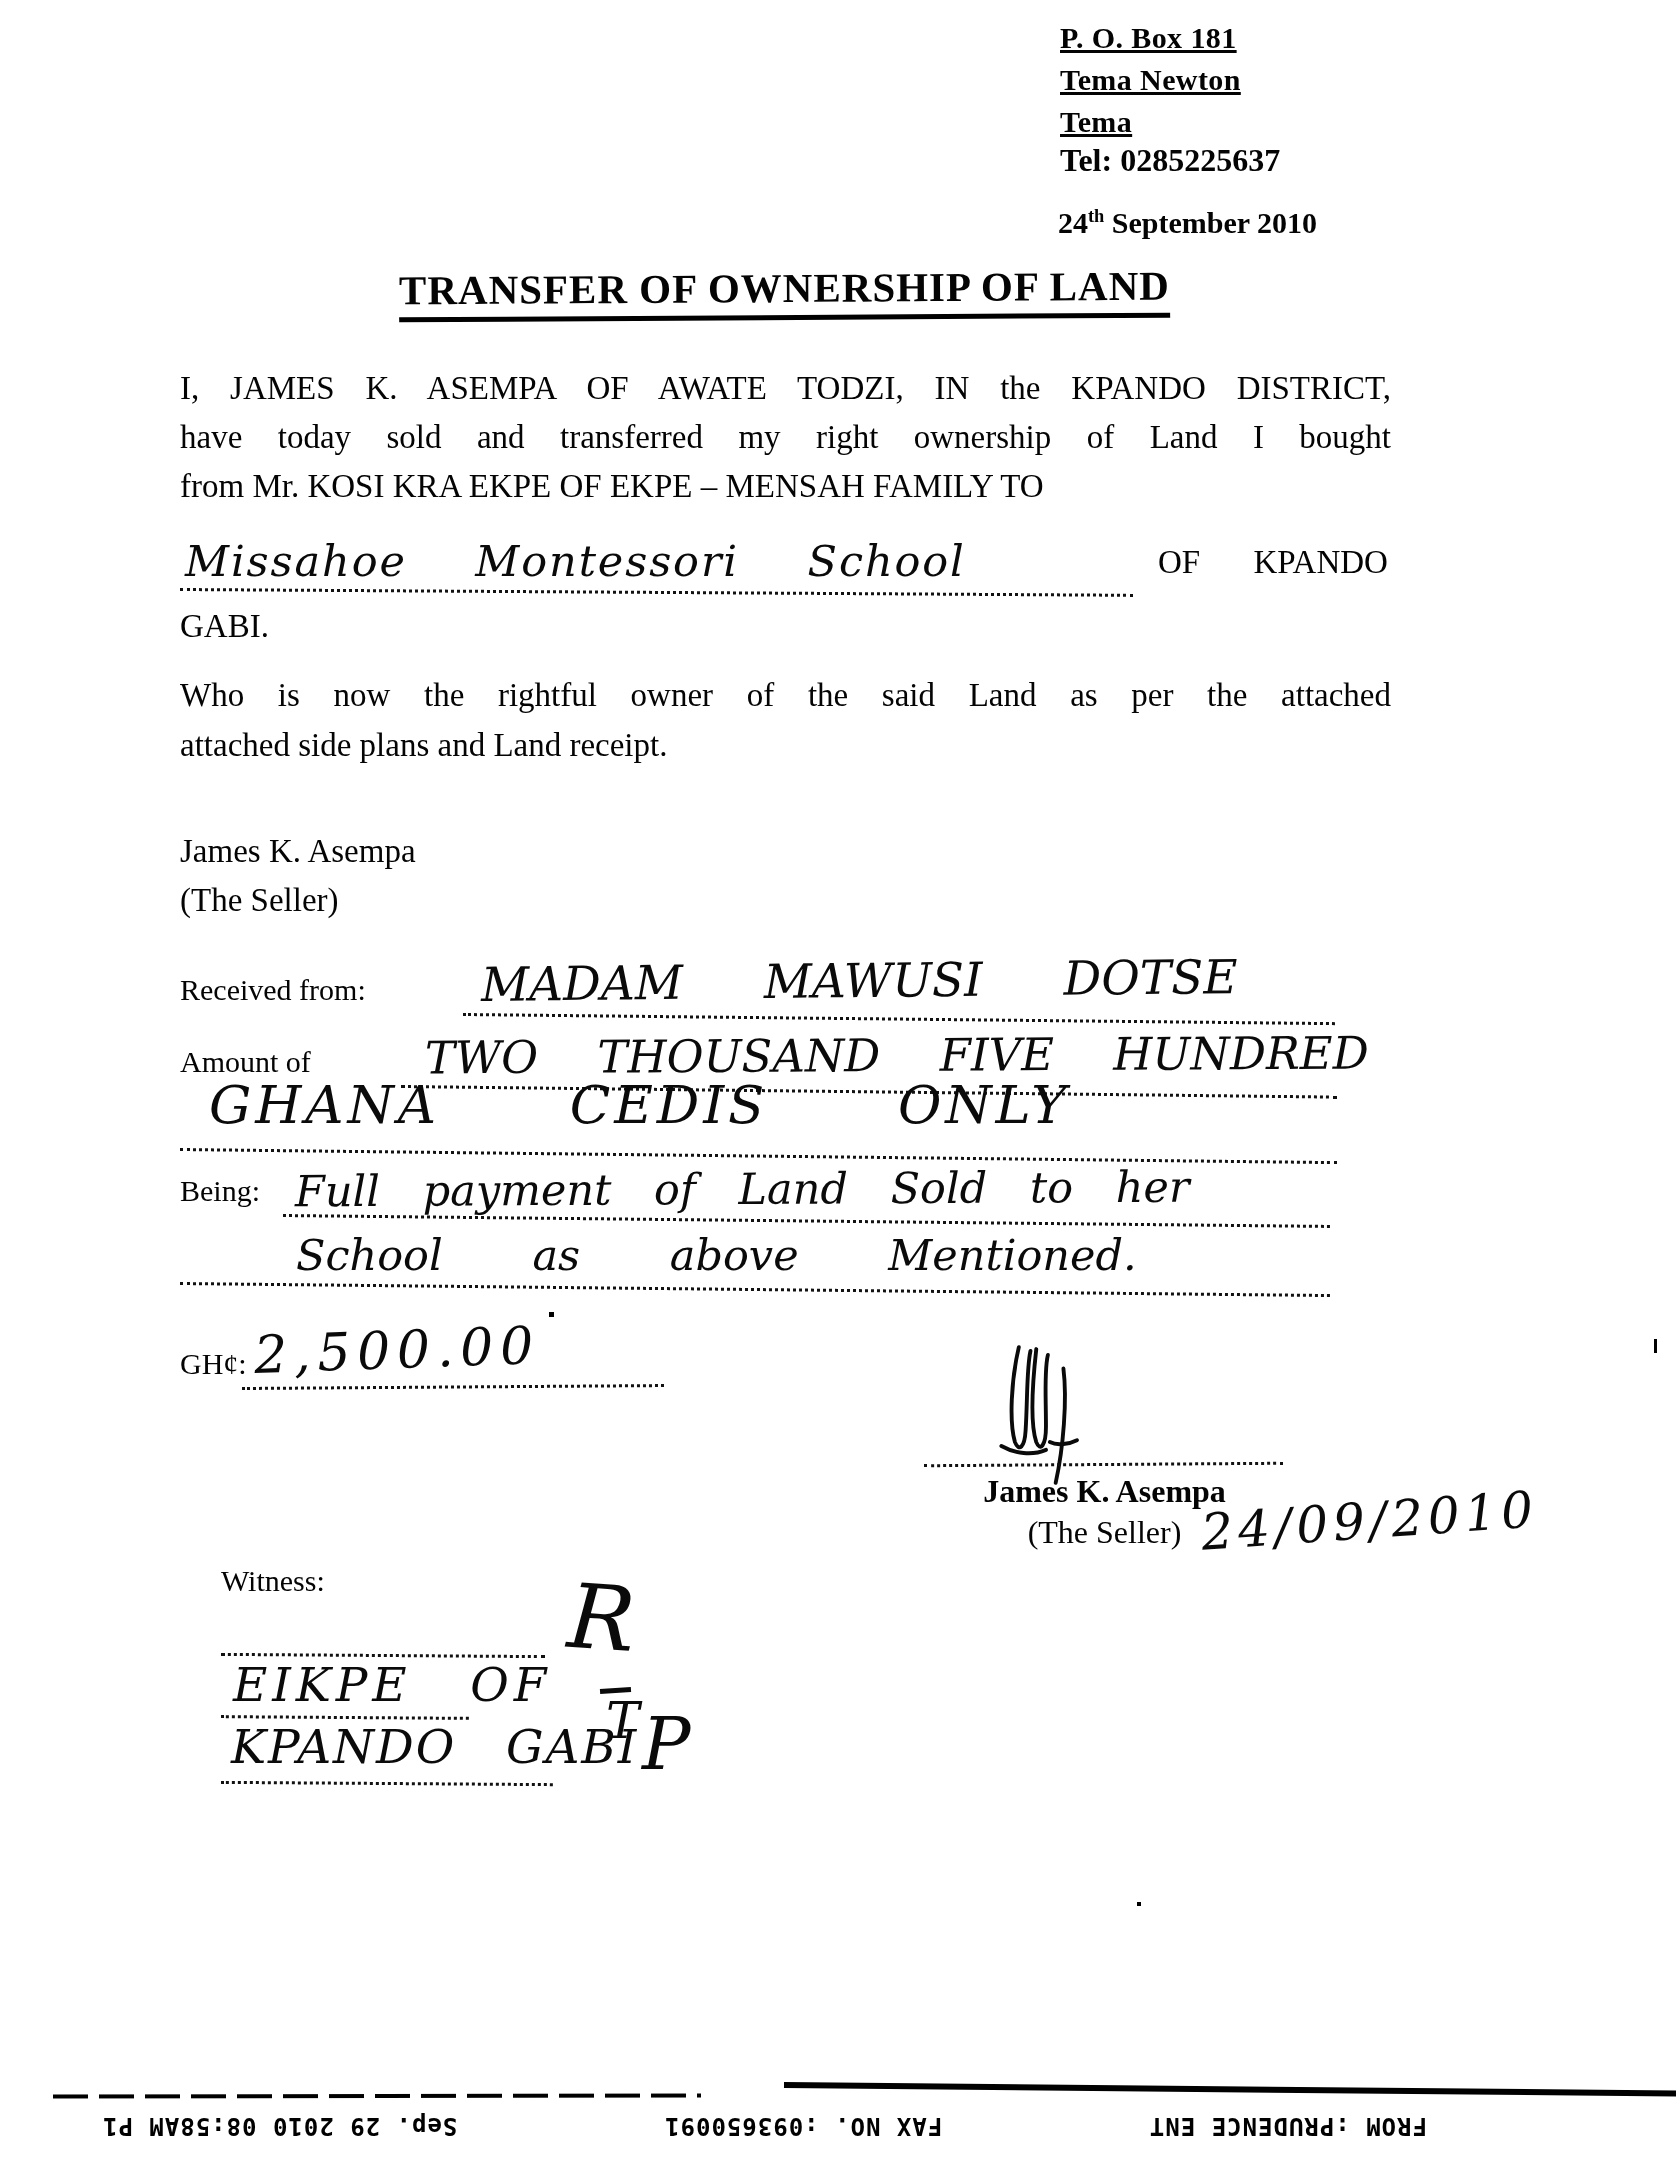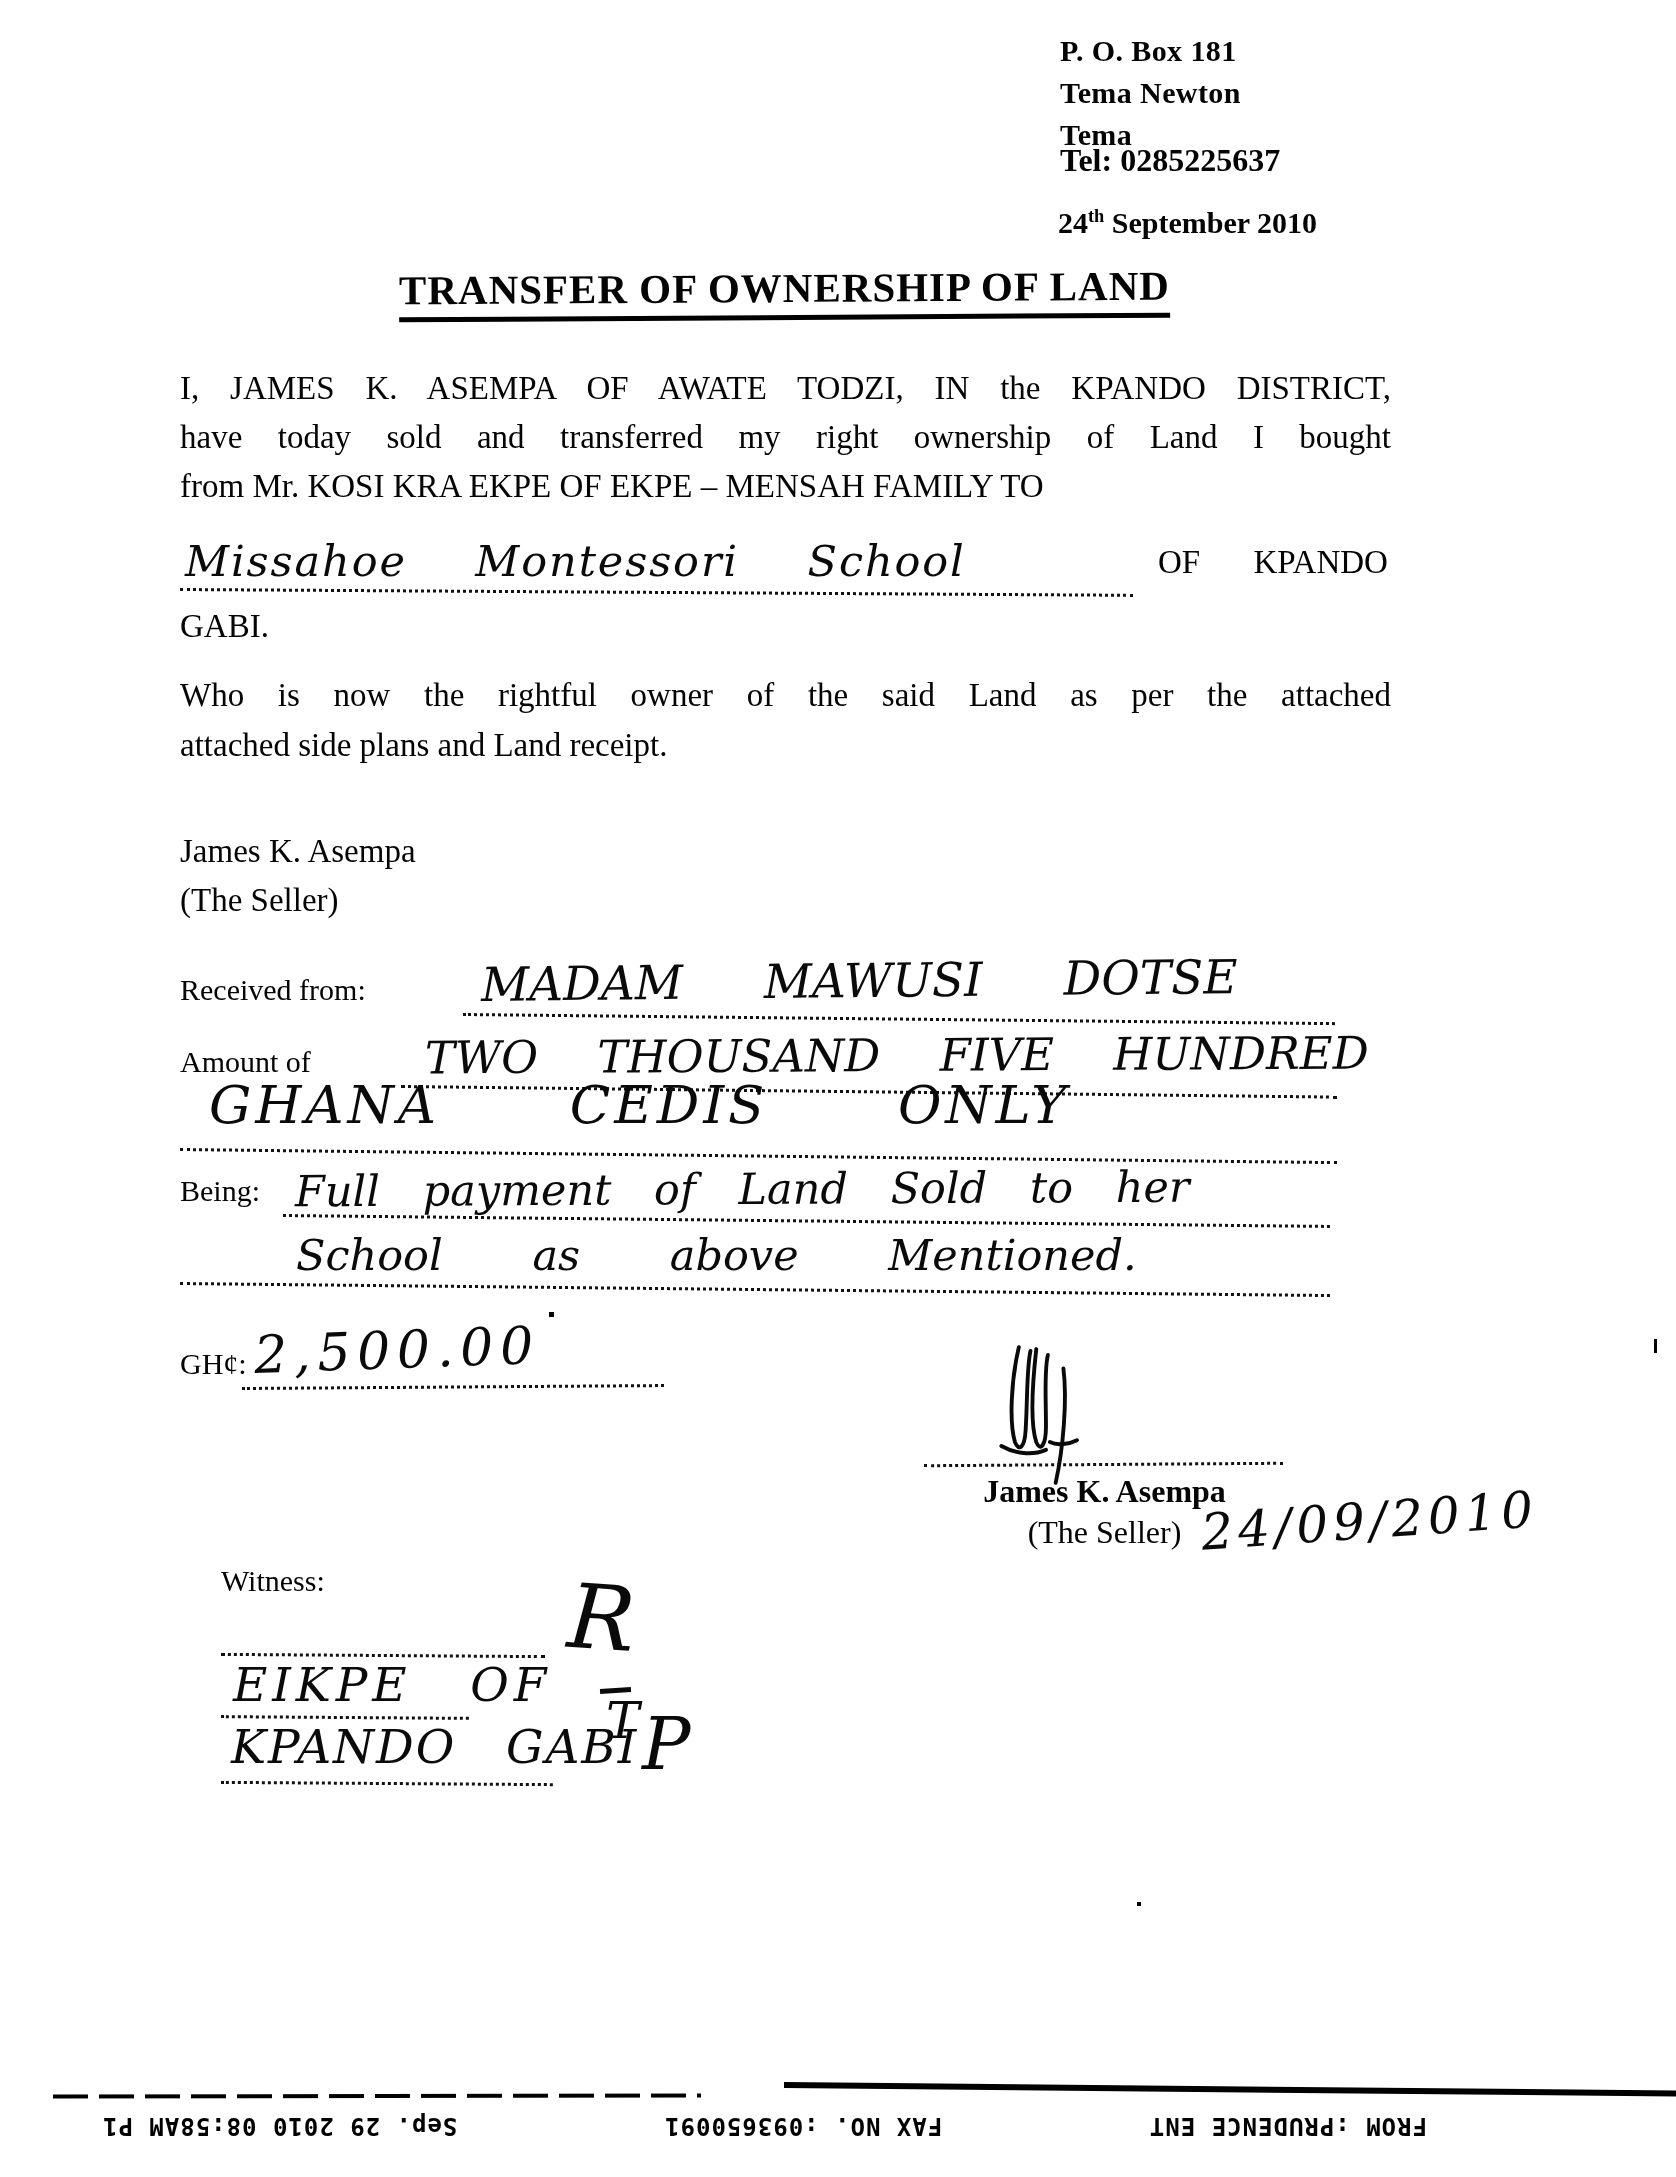--- a/index.html
+++ b/index.html
@@ -7,21 +7,21 @@
     position:relative;width:1677px;height:2178px;background:#ffffff;
     overflow:hidden;color:#000;font-family:"Liberation Serif",serif;
   }
   .abs{position:absolute;}
   .typed{font-family:"Liberation Serif",serif;color:#040404;}
   .hw{
     font-family:"DejaVu Serif",serif;font-style:italic;color:#0a0a0a;
     white-space:nowrap;line-height:1;
   }
   
-  .address{left:1060px;top:30px;font-size:30px;line-height:42px;font-weight:600;letter-spacing:0.4px;}
+  .address{left:1060px;top:17px;font-size:30px;line-height:42px;font-weight:600;letter-spacing:0.4px;text-decoration:underline;}
   .phone{left:1060px;top:142px;font-size:32px;font-weight:700;}
   .dateline{left:1058px;top:206px;font-size:30px;font-weight:600;}
   .dateline sup{font-size:18.4px;}
   
   .titlewrap{left:180px;top:264px;width:1208px;text-align:center;}
   .title-inner{
     display:inline-block;font-size:41px;font-weight:bold;letter-spacing:1px;
     border-bottom:5.8px solid #000;padding-bottom:2.9px;transform:rotate(-.35deg);
   }
   

